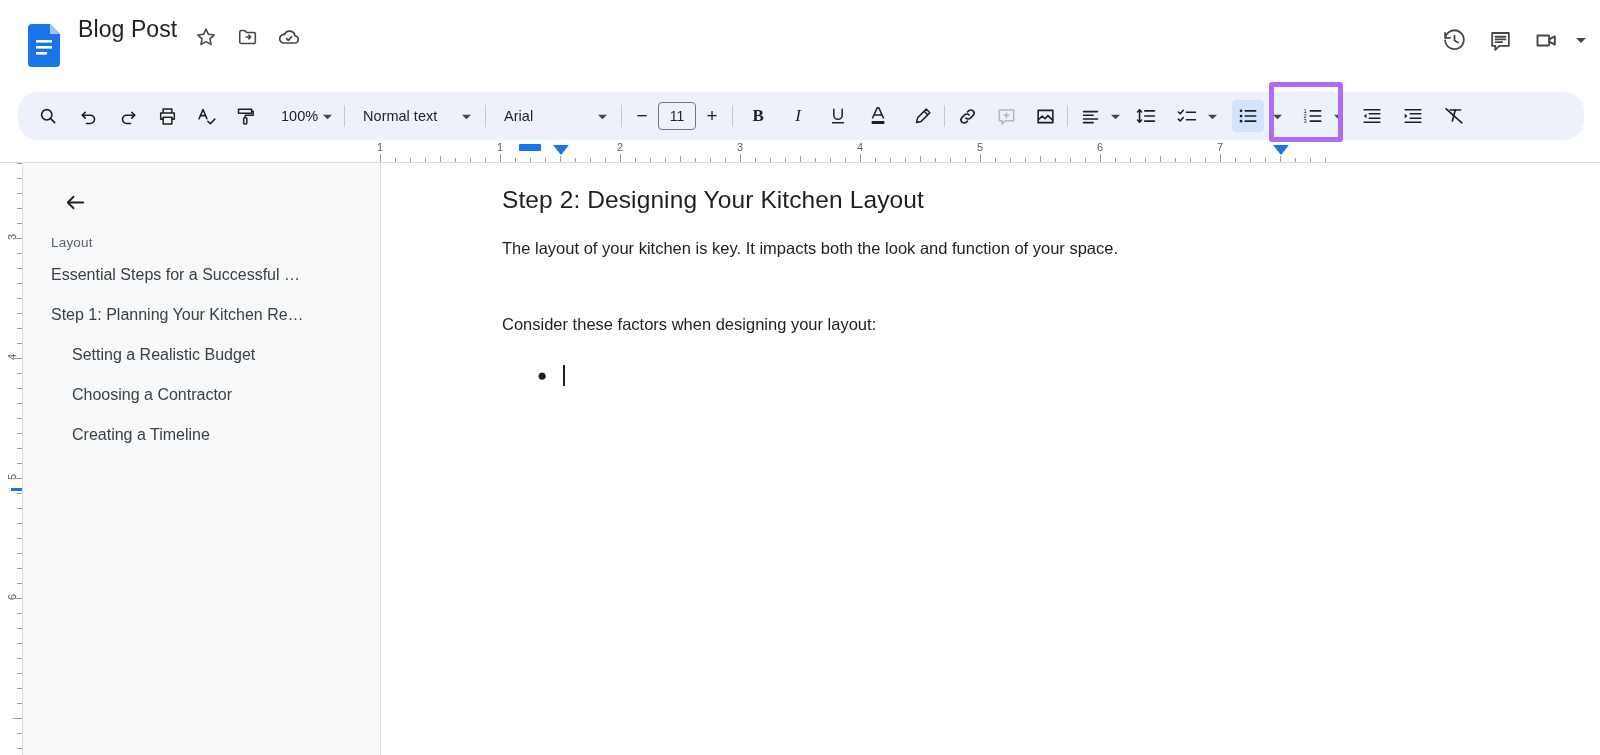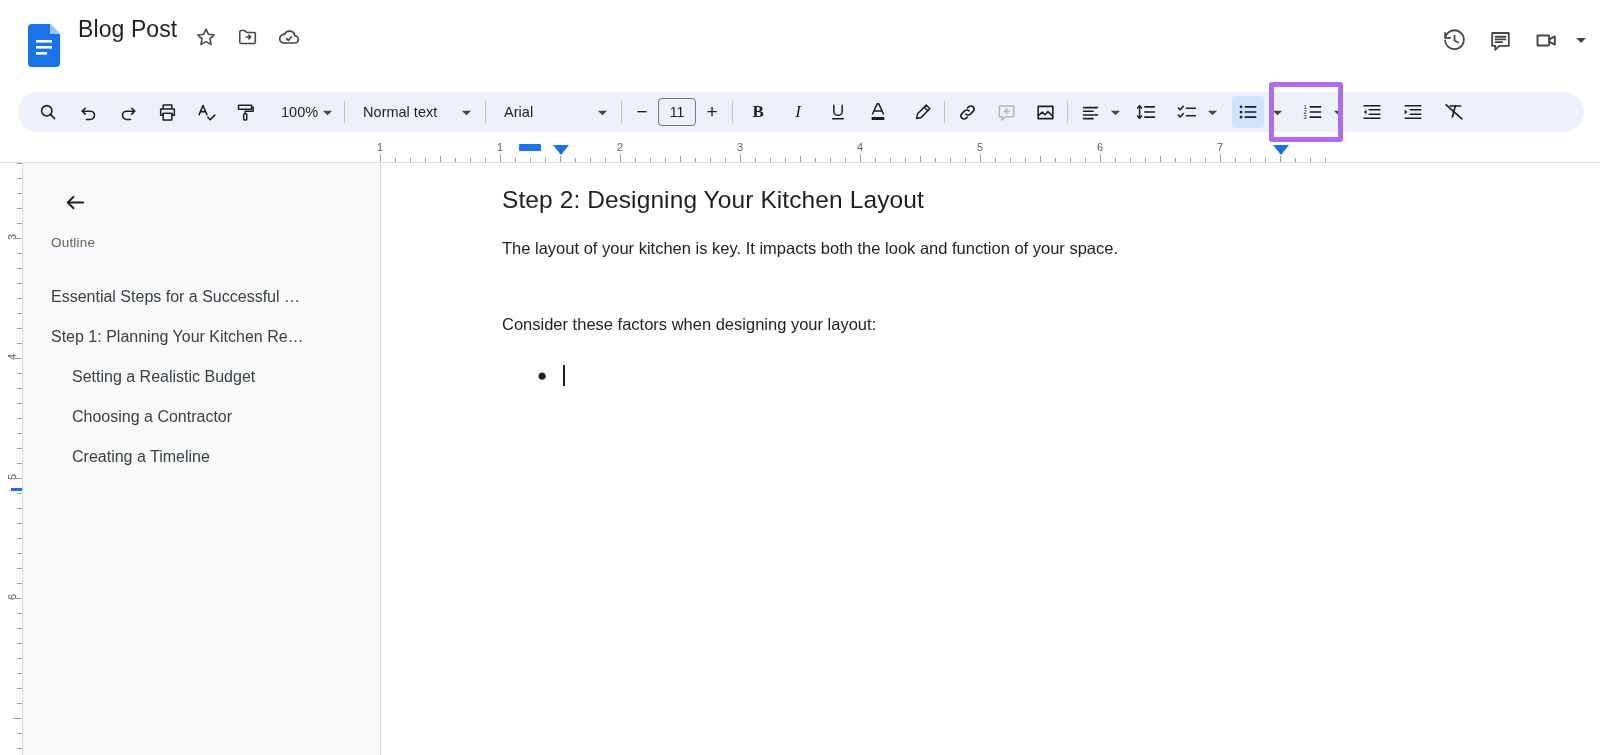--- a/index.html
+++ b/index.html
@@ -30,21 +30,21 @@
 
   .hdr-right { position:absolute; right:10px; top:12px; display:flex; align-items:center; gap:6px; }
   .hdr-right .rb {
     width:40px; height:40px; border-radius:50%; display:flex; align-items:center; justify-content:center;
     color:#444746; cursor:pointer;
   }
   .hdr-right .caret { width:18px; height:40px; display:flex; align-items:center; justify-content:center; color:#444746; cursor:pointer; }
 
   
   .toolbar {
-    position:absolute; left:18px; top:84px; width:1566px; height:40px;
+    position:absolute; left:18px; top:84px; width:1566px; height:48px;
     background:#edf2fa; border-radius:20px; display:flex; align-items:center; padding:0 9px;
   }
   .tb { height:32px; min-width:32px; border-radius:4px; display:flex; align-items:center; justify-content:center;
         color:#1f1f1f; cursor:pointer; flex:0 0 auto; }
   .tb.disabled { color:#b5b7ba; cursor:default; }
   .tb.active { background:#d3e3fd; border-radius:4px; }
   .tb svg { display:block; }
   .sep { width:1px; height:22px; background:#c4c7c5; margin:0 6px; flex:0 0 auto; }
   .caret-btn { width:18px; height:32px; display:flex; align-items:center; justify-content:center; cursor:pointer; border-radius:4px; color:#444746;}
   .zoom-box { display:flex; align-items:center; height:32px; padding:0 2px 0 10px; border-radius:4px; cursor:pointer; font-size:14.5px; color:#1f1f1f;}
@@ -89,21 +89,21 @@
     position:absolute; left:23px; top:155px; width:358px; height:600px;
     background:#f8f9fa; border-right:1px solid #dadce0;
   }
   .outline-back {
     position:absolute; left:32px; top:19px; width:40px; height:40px; border-radius:50%;
     display:flex; align-items:center; justify-content:center; color:#1f1f1f; cursor:pointer;
   }
   .outline-title { position:absolute; left:28px; top:72px; font-size:13.5px; color:#5f6368; letter-spacing:.2px; }
   .outline-list { position:absolute; left:0; top:103px; width:358px; }
   .o-item {
-    position:relative; display:flex; align-items:flex-end; height:40px; cursor:pointer;
+    position:relative; display:flex; align-items:flex-start; height:40px; cursor:pointer;
     font-size:16px; color:#3c4043; white-space:nowrap; overflow:hidden; padding-right:8px;
   }
   .o-item.lvl1 { padding-left:28px; }
   .o-item.lvl2 { padding-left:49px; }
   .o-item.active { color:#1a73e8; }
   .o-dash { position:absolute; left:11px; width:13px; height:2px; background:#1a73e8; }
 
   
   .page {
     position:absolute; left:382px; top:155px; width:1218px; height:600px; background:#ffffff;
@@ -526,21 +526,21 @@
     </div>
   <div class="vruler-line"></div>
 
   <div class="outline">
     <div class="outline-back">
       <svg width="23" height="23" viewBox="0 0 24 24" fill="none" stroke="#1f1f1f" stroke-width="1.9" stroke-linecap="round" stroke-linejoin="round">
         <path d="M20 12H4"></path>
           <path d="M10 6l-6 6 6 6"></path>
       </svg>
     </div>
-    <div class="outline-title">Outline</div>
+    <div class="outline-title">Layout</div>
     <div class="outline-list" id="outline-list">
         <div class="o-item lvl1">
           <span>Essential Steps for a Successful …</span>
         </div>
         <div class="o-item lvl1">
           <span>Step 1: Planning Your Kitchen Re…</span>
         </div>
         <div class="o-item lvl2">
           <span>Setting a Realistic Budget</span>
         </div>

